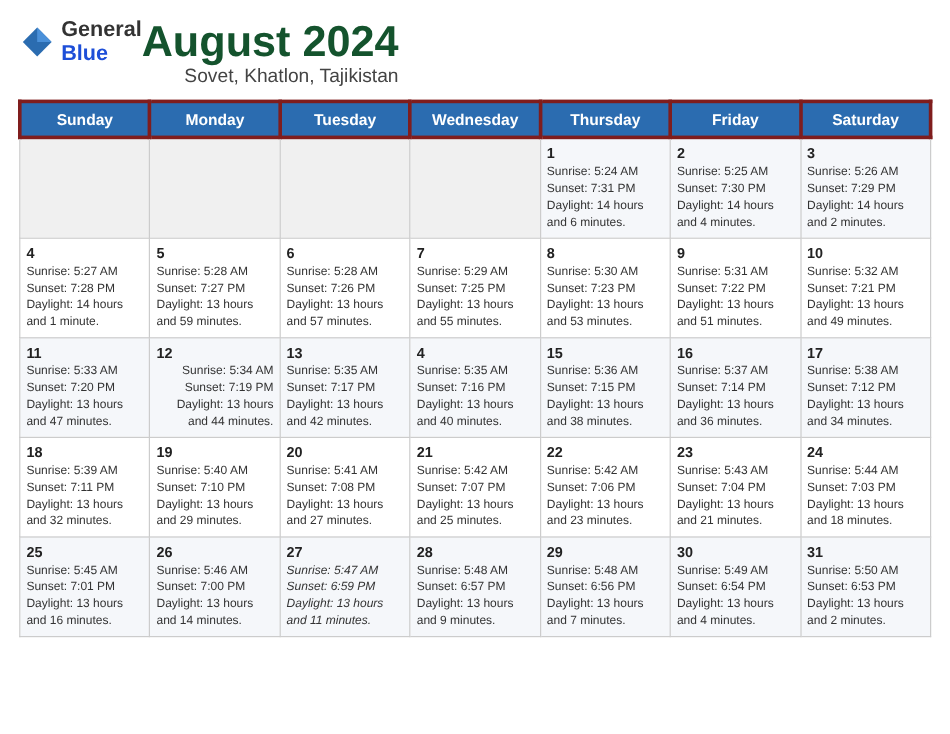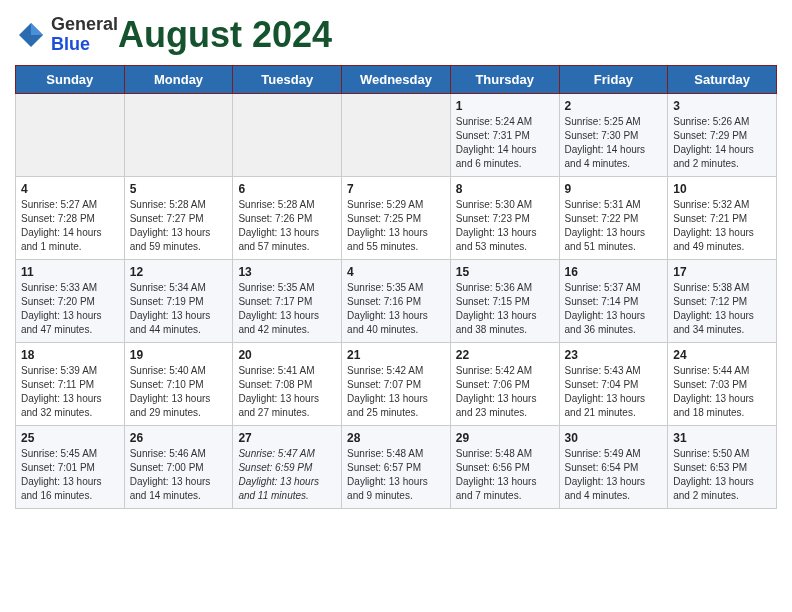--- a/index.html
+++ b/index.html
@@ -51,21 +51,21 @@
       border-collapse: collapse;
       table-layout: fixed;
     }
     thead tr th {
       background-color: #2b6cb0;
       color: #fff;
       text-align: center;
       padding: 6px 4px;
       font-size: 13px;
       font-weight: bold;
-      border: 1px solid #7f1d1d;
+      border: 3px solid #7f1d1d;
     }
     tbody tr td {
       vertical-align: top;
       padding: 5px 5px;
       font-size: 10.5px;
       color: #222;
       border: 1px solid #ccc;
       height: 80px;
       background: #fff;
     }
@@ -99,20 +99,21 @@
       <polygon points="20,5 35,20 20,35 5,20" fill="#2b6cb0"></polygon>
       <polygon points="20,5 35,20 20,20" fill="#4a90d9"></polygon>
     </svg>
     <div class="logo-text">
       <div class="logo-general">General</div>
       <div class="logo-blue">Blue</div>
     </div>
   </div>
   <div class="title-block">
     <h1>August 2024</h1>
+    <h2>Sovet, Khatlon, Tajikistan</h2>
   </div>
 </div>
 
 <table>
   <thead>
     <tr>
     <th>Sunday</th>
         <th>Monday</th>
         <th>Tuesday</th>
         <th>Wednesday</th>
@@ -203,21 +204,21 @@
       <tr>
         <td>
           <span class="day-number">11</span>
           <div class="day-info" style="white-space: pre-line;">Sunrise: 5:33 AM
 Sunset: 7:20 PM
 Daylight: 13 hours
 and 47 minutes.</div>
         </td>
         <td>
           <span class="day-number">12</span>
-          <div class="day-info" style="white-space: pre-line;">Sunrise: 5:34 AM
+          <div class="day-info" style="white-space: pre-line; text-align: right;">Sunrise: 5:34 AM
 Sunset: 7:19 PM
 Daylight: 13 hours
 and 44 minutes.</div>
         </td>
         <td>
           <span class="day-number">13</span>
           <div class="day-info" style="white-space: pre-line;">Sunrise: 5:35 AM
 Sunset: 7:17 PM
 Daylight: 13 hours
 and 42 minutes.</div>

